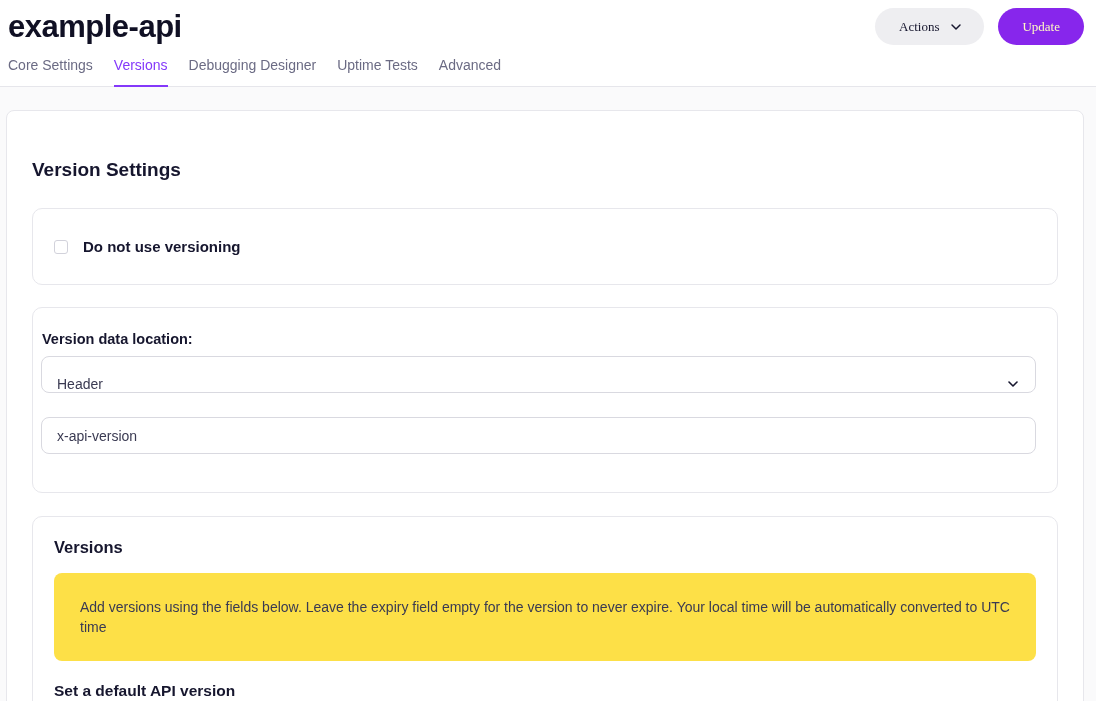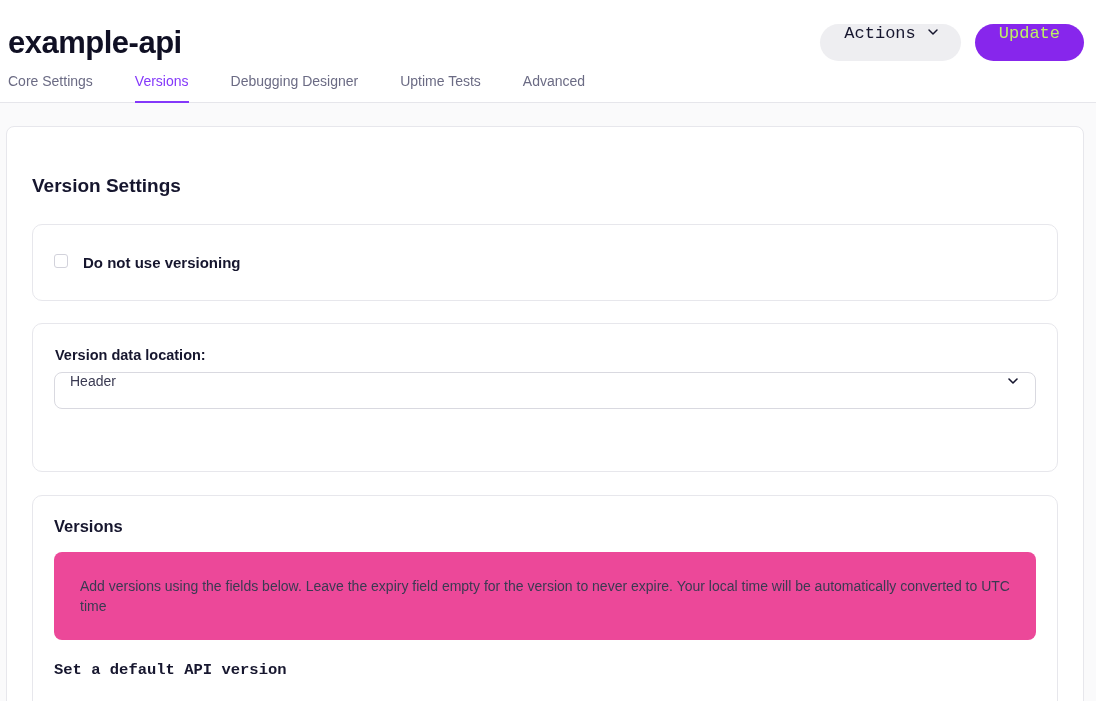--- a/index.html
+++ b/index.html
@@ -5,40 +5,40 @@
   * { margin: 0; padding: 0; box-sizing: border-box; }
   html, body {
     width: 1096px; height: 701px; overflow: hidden;
     background: #ffffff;
     font-family: "Liberation Sans", sans-serif;
     color: #16162E;
   }
   
   .app-header {
     display: flex; align-items: center; justify-content: space-between;
-    padding: 24px 12px 0 8px;
+    padding: 8px 12px 0 8px;
   }
   .page-title {
     font-size: 31px; font-weight: 700; letter-spacing: -0.5px; color: #101024;
   }
   .header-buttons { display: flex; align-items: center; gap: 14px; }
   .btn {
-    display: inline-flex; justify-content: center;
-    height: 37px; border-radius: 19px; font-size: 17px;
-    font-family: Liberation Mono, monospace;
+    display: inline-flex; align-items: center; justify-content: center;
+    height: 37px; border-radius: 19px; font-size: 13px;
+    font-family: Liberation Serif, serif;
     border: none; cursor: pointer; padding: 0 22px;
   }
   .btn-secondary {
     background: #EEEEF1; color: #16162E; gap: 9px; padding: 0 20px 0 24px;
   }
-  .btn-primary { color: #bef264; padding: 0 24px; }
+  .btn-primary { color: #fef9c3; padding: 0 24px; }
   .chev { display: inline-flex; }
   
   .tab-bar {
-    display: flex; gap: 42px; padding: 10px 16px 0 8px;
+    display: flex; gap: 21px; padding: 10px 16px 0 8px;
     border-bottom: 1px solid #E6E6EB;
   }
   .tab {
     font-size: 14px; color: #6B6B84; text-decoration: none;
     padding: 2px 0 12px 0; border-bottom: 2px solid transparent;
     margin-bottom: -1px; cursor: pointer;
   }
   .tab.active { font-weight: 400; }
   
   .content {
@@ -46,53 +46,53 @@
   }
   .card {
     background: #ffffff; border: 1px solid #E7E7EC; border-radius: 8px;
     padding: 22px 25px 60px 25px; height: 100%;
   }
   .section-title { font-size: 19px; font-weight: 700; color: #16162E; margin-top: 26px; }
   .sub-card {
     border: 1px solid #E7E7EC; border-radius: 10px; background: #fff;
   }
   .sub-card.checkbox-card { margin-top: 27px; padding: 29px 21px; }
-  .checkbox-row { display: flex; align-items: flex-start; gap: 15px; }
+  .checkbox-row { display: flex; align-items: center; gap: 15px; }
   input[type="checkbox"] {
     appearance: none; -webkit-appearance: none;
     width: 14px; height: 14px; border: 1.5px solid #D2D2DB; border-radius: 3px;
     background: #fff; cursor: pointer; flex: 0 0 auto;
   }
   .checkbox-label { font-size: 15px; font-weight: 700; color: #16162E; cursor: pointer; }
-  .sub-card.fields-card { margin-top: 22px; padding: 23px 21px 38px 21px; }
+  .sub-card.fields-card { margin-top: 22px; padding: 23px 21px 38px 8px; }
   .field-label {
     display: block; font-size: 14.5px; font-weight: 700; color: #16162E;
     margin: 0 0 9px 1px;
   }
   .select-box {
-    display: flex; align-items: flex-start; justify-content: space-between;
+    display: flex; align-items: flex-end; justify-content: space-between;
     height: 37px; border: 1px solid #D9D9E0; border-radius: 8px;
     padding: 0 14px 0 15px; background: #fff; cursor: pointer;
   }
   .select-value { font-size: 14px; color: #3A3A52; }
   .text-input {
     width: 100%; height: 37px; border: 1px solid #D9D9E0; border-radius: 8px;
     padding: 0 15px; font-size: 14px; color: #3A3A52; background: #fff;
     font-family: "Liberation Sans", sans-serif; outline: none;
   }
   .gap-24 { height: 24px; }
   .sub-card.versions-card { margin-top: 23px; padding: 21px 21px 40px 21px; }
   .versions-title { font-size: 16.5px; font-weight: 700; color: #16162E; }
   .info-box {
-    margin-top: 16px; background: #ec4899; border-radius: 8px;
+    margin-top: 16px; background: #fde047; border-radius: 8px;
     padding: 24px 26px; font-size: 14px; line-height: 20px; color: #3A3A52;
     max-width: 986px;
   }
   .default-version-title {
-    margin-top: 21px; font-size: 15.5px; font-weight: 700; color: #16162E; font-family: Liberation Mono, monospace;
+    margin-top: 21px; font-size: 15.5px; font-weight: 700; color: #16162E;
   }
 </style>
 </head>
 <body>
 
 <header class="app-header">
   <h1 class="page-title">example-api</h1>
   <div class="header-buttons">
     <button class="btn btn-secondary">
       <span>Actions</span>
@@ -129,20 +129,21 @@
       <label class="field-label">Version data location:</label>
       <div class="select-box">
         <span class="select-value">Header</span>
         <span class="chev">
           <svg width="16" height="16" viewBox="0 0 24 24" fill="none" stroke="#16162E" stroke-width="2.4" stroke-linecap="round" stroke-linejoin="round">
               <polyline points="6 9 12 15 18 9"></polyline>
             </svg>
         </span>
       </div>
       <div class="gap-24"></div>
+      <input class="text-input" type="text" value="x-api-version" style="">
     </div>
 
     <div class="sub-card versions-card">
       <h3 class="versions-title">Versions</h3>
       <div class="info-box">Add versions using the fields below. Leave the expiry field empty for the version to never expire. Your local time will be automatically converted to UTC time</div>
       <h4 class="default-version-title">Set a default API version</h4>
     </div>
   </div>
 </main>
 

